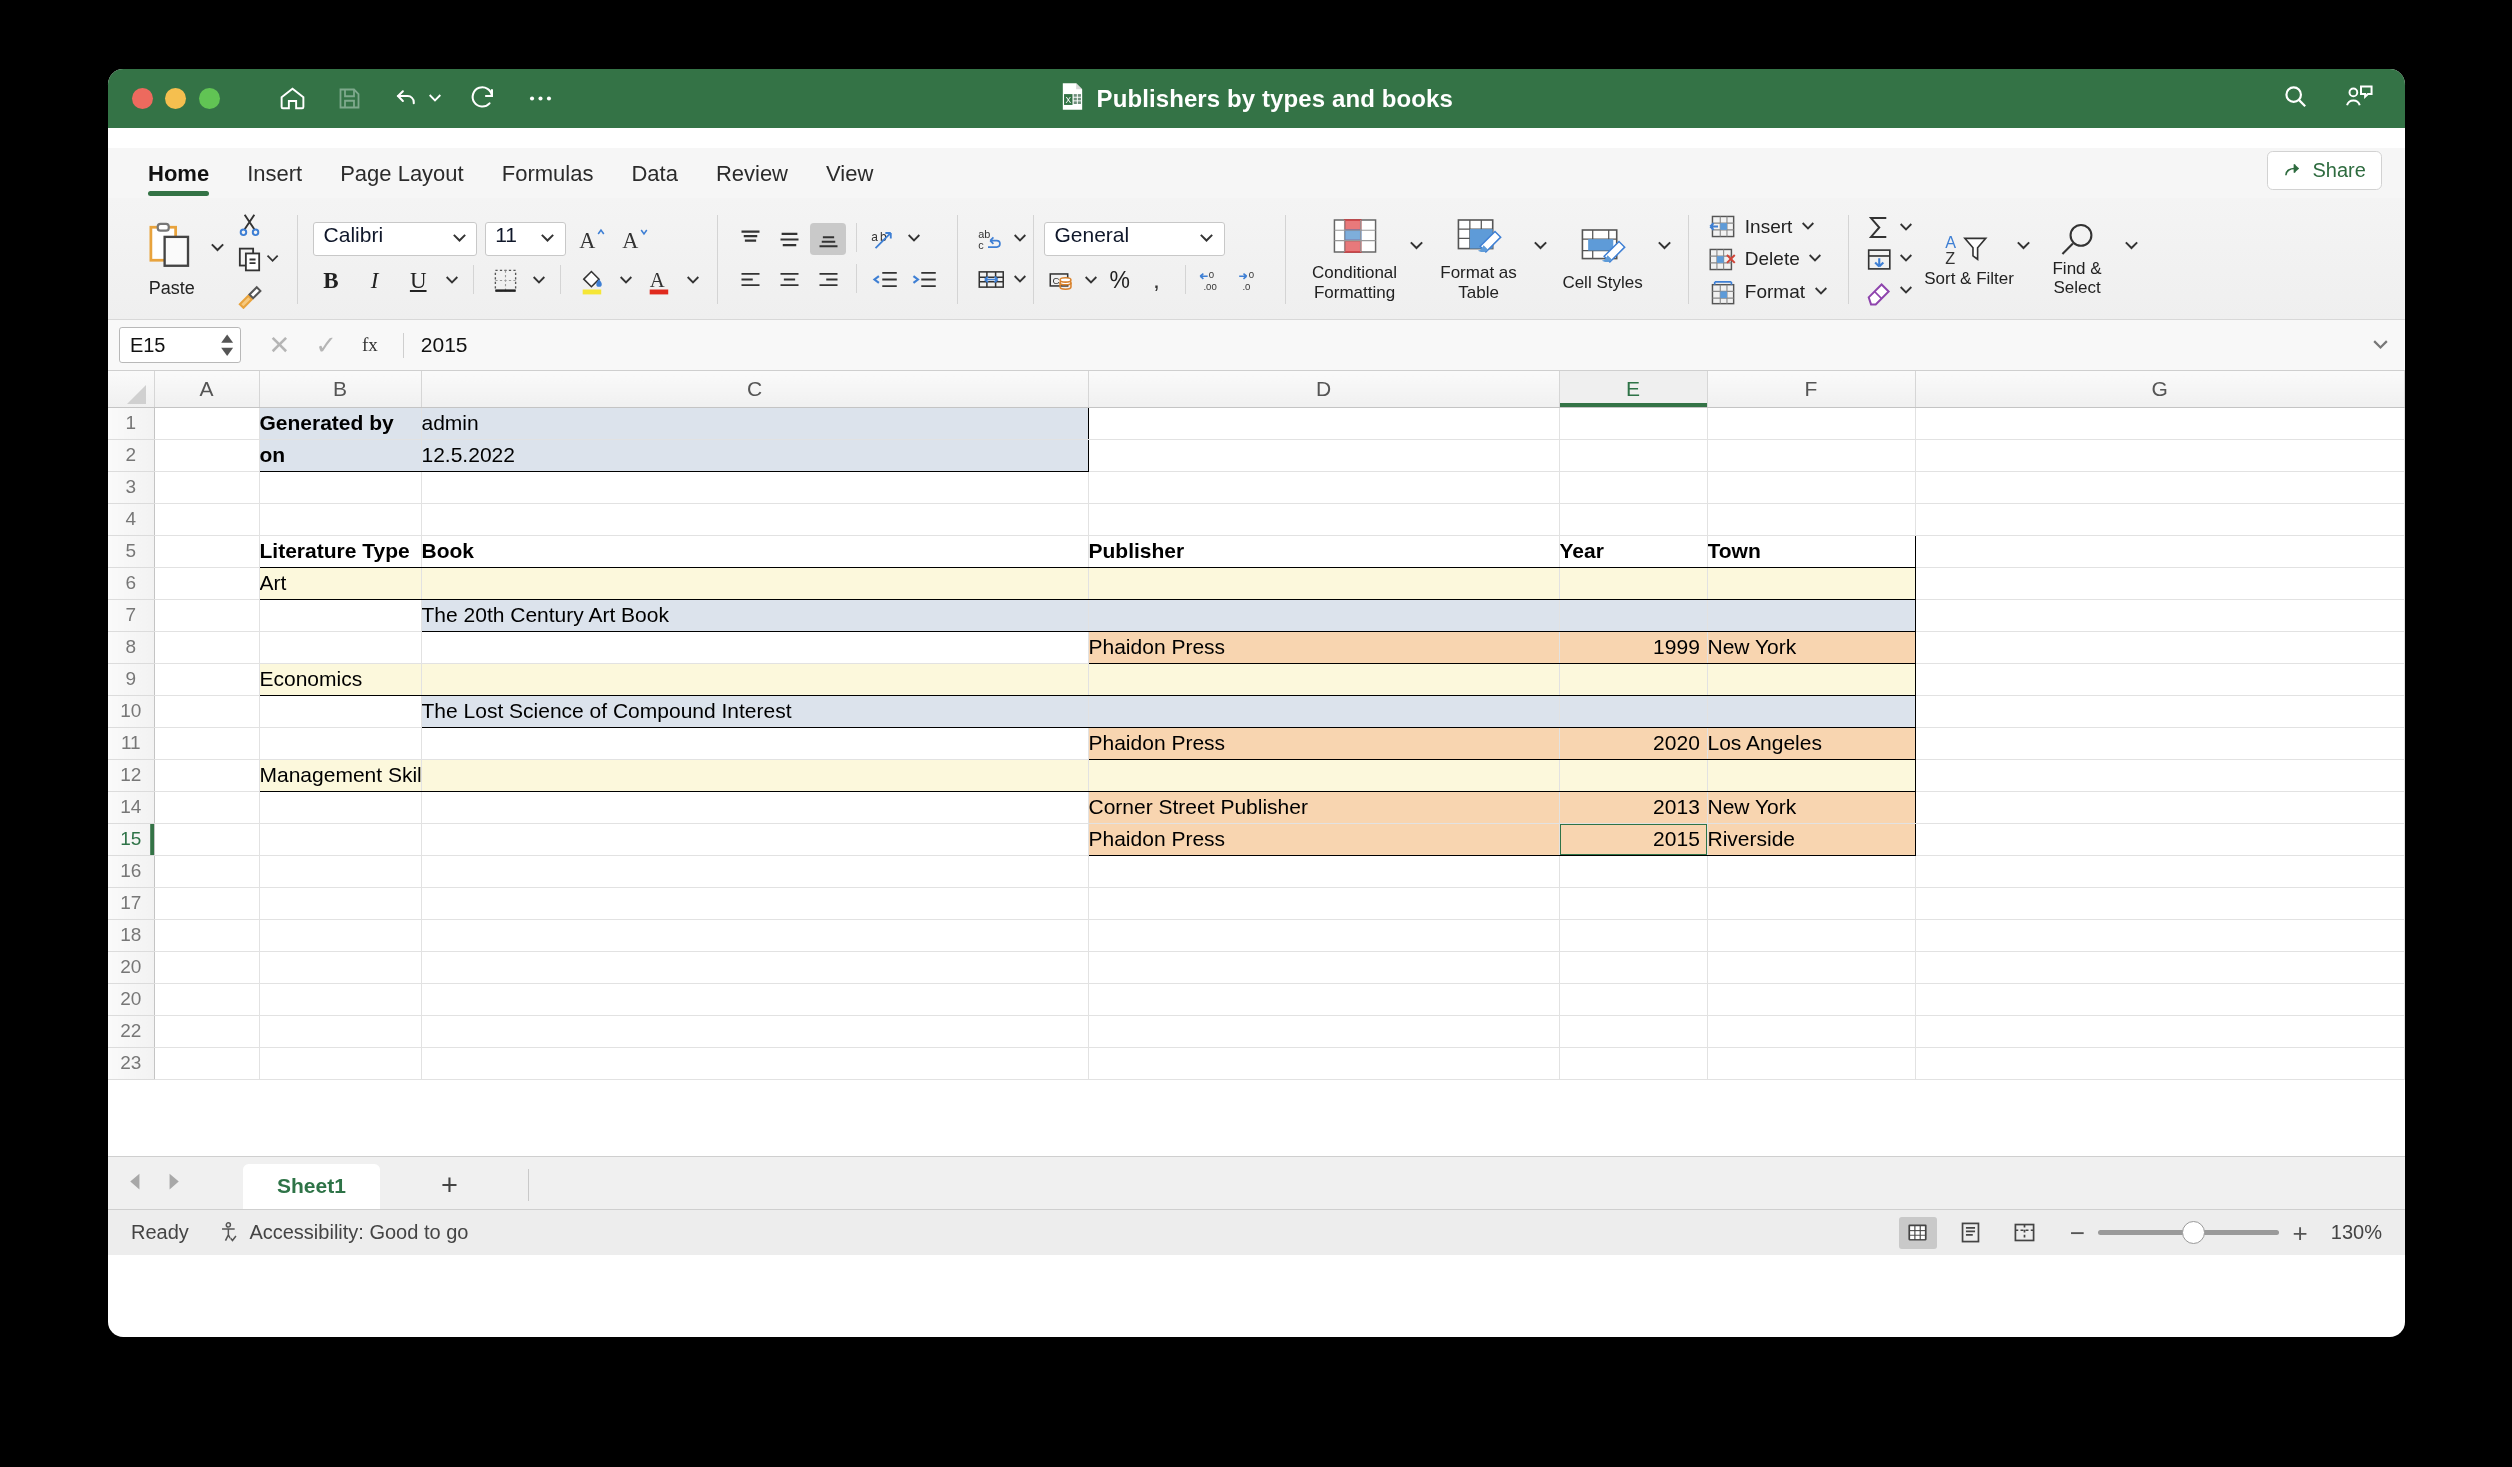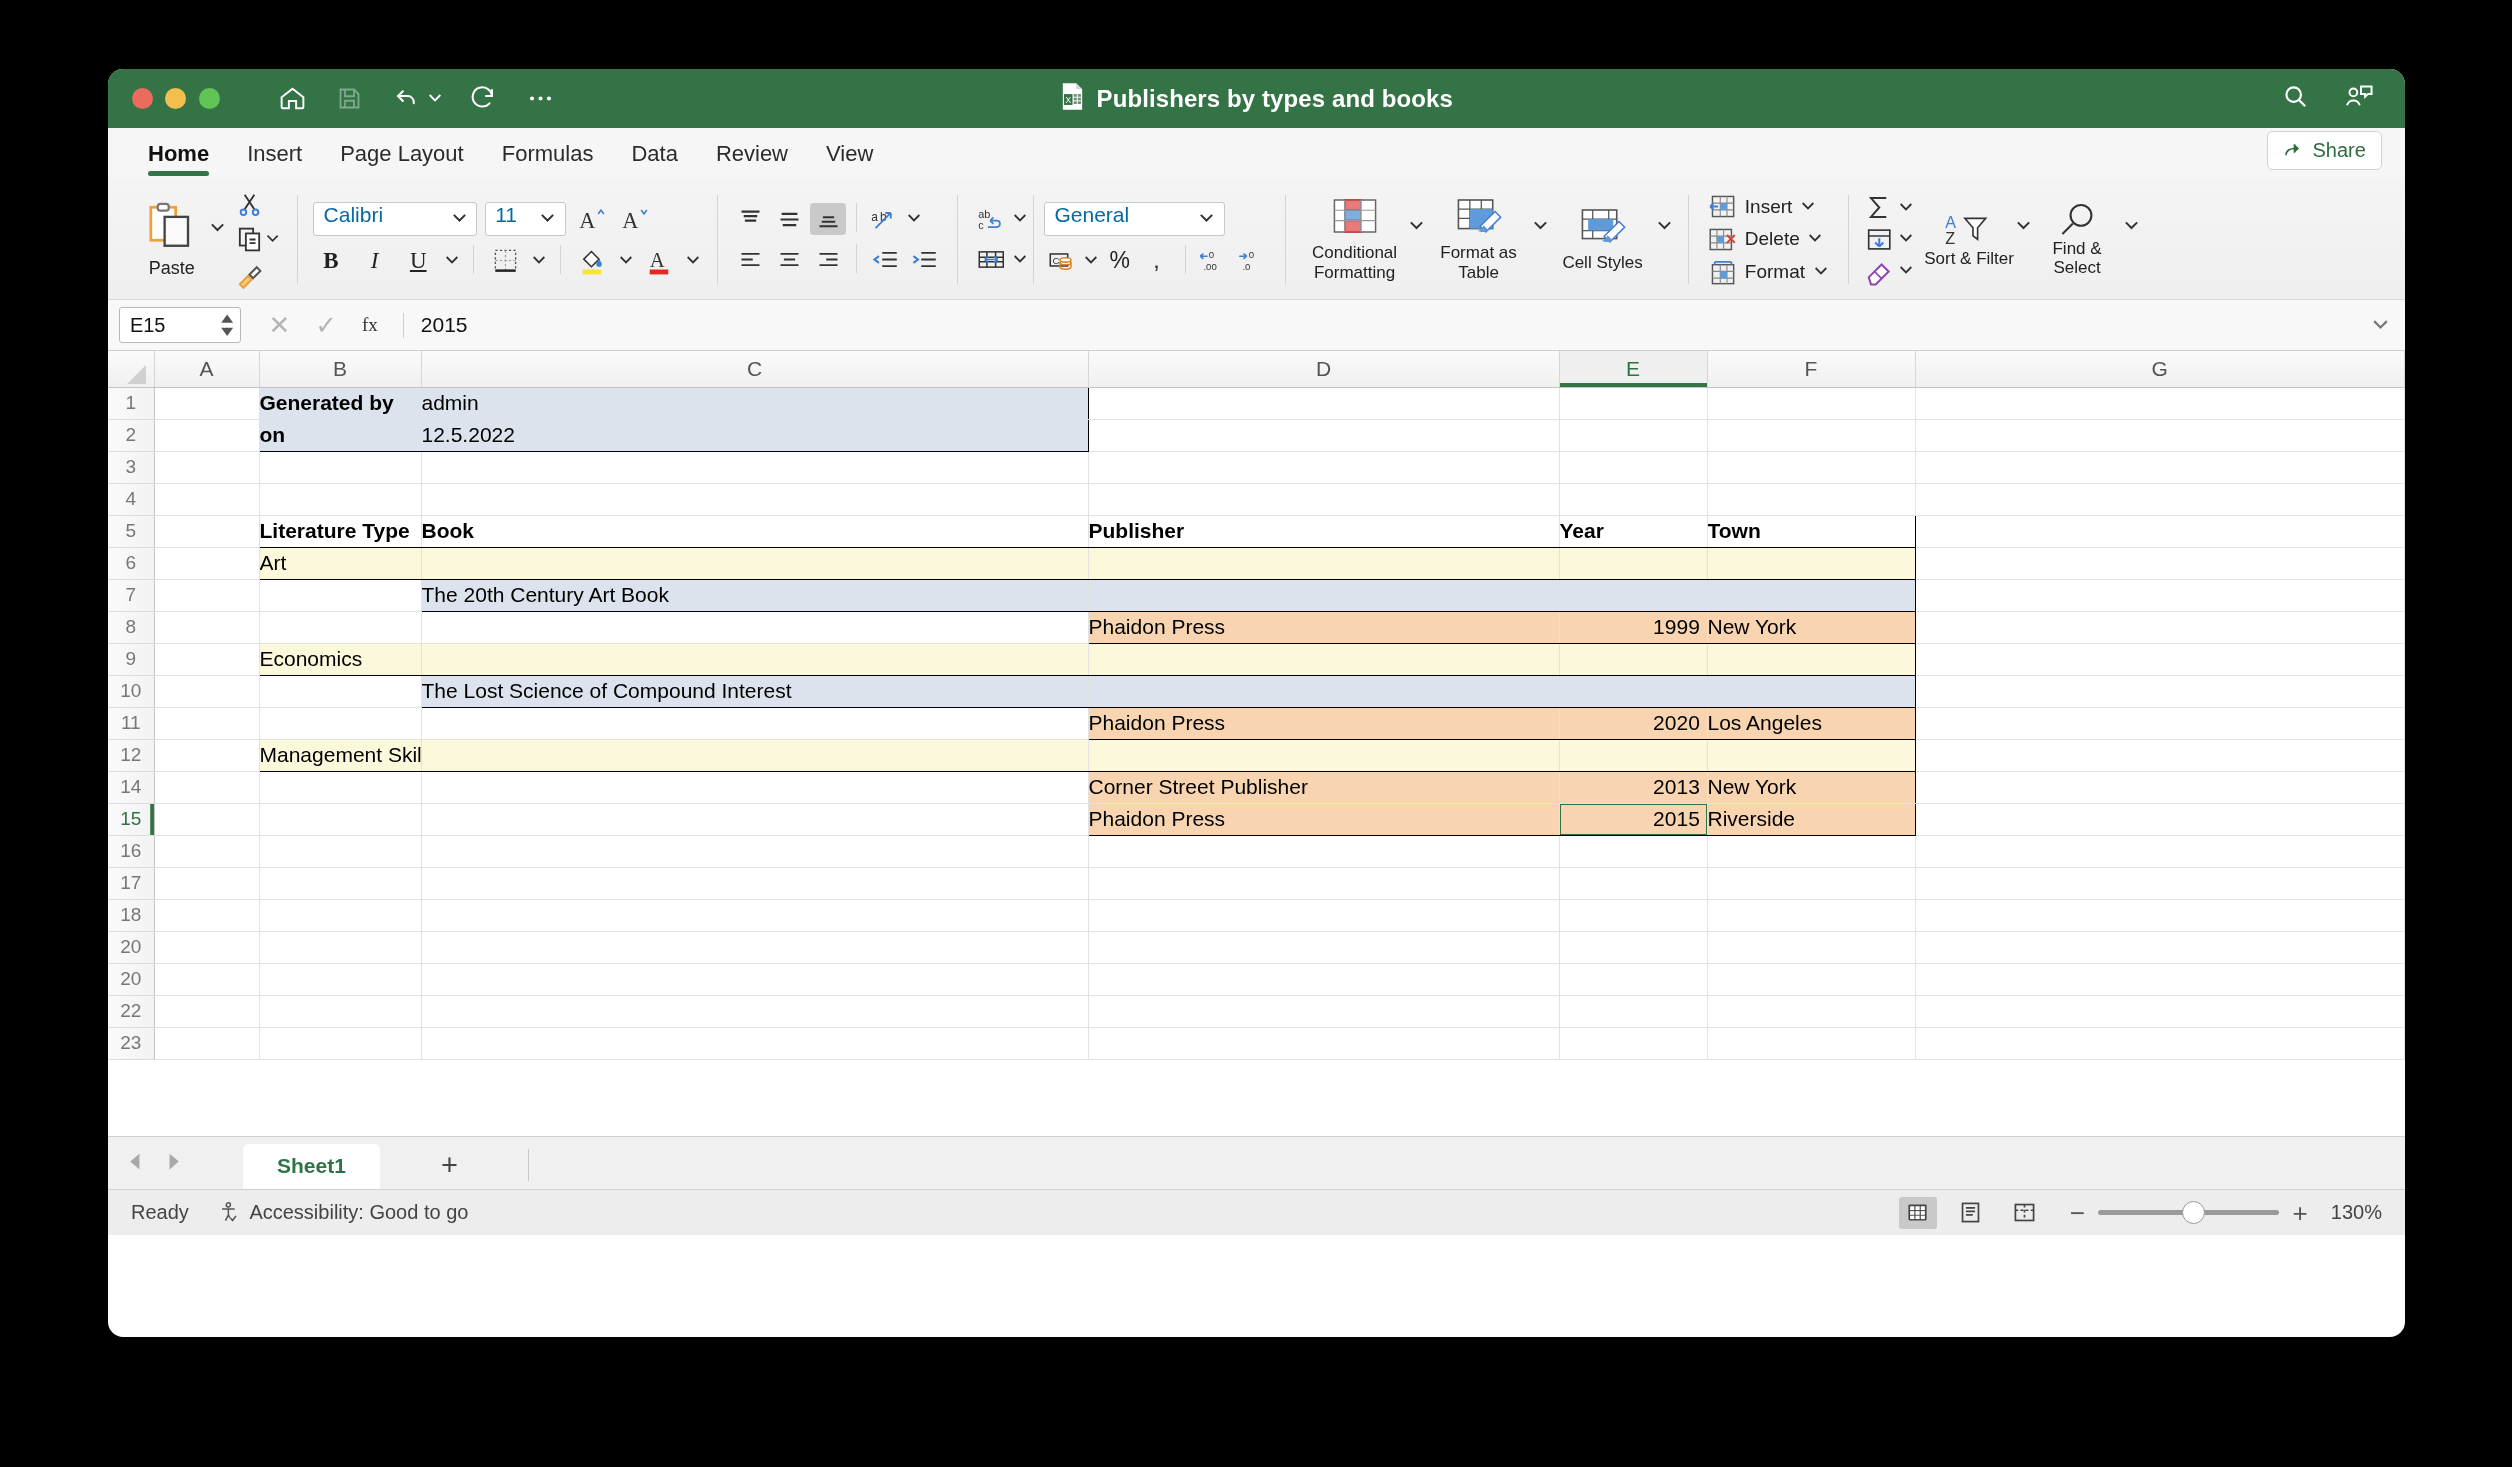--- a/index.html
+++ b/index.html
@@ -45,20 +45,21 @@
   .title-right { position: absolute; right: 30.5px; display: flex; align-items: center; gap: 34px; }
 
   
   .ribbon-tabs {
     position: relative;
     height: 50px;
     background: #F6F6F6;
     display: flex; align-items: flex-end;
     padding-left: 21px;
     border-bottom: none;
+    margin-top: 20px;
   }
   .rtab {
     font-size: 22px; color: #2b2b2b;
     padding: 0 19px 11.4px 19px;
     cursor: pointer; position: relative;
   }
   .rtab.active { font-weight: bold; color: #111; }
   .rtab.active::after {
     content: ""; position: absolute;
     left: 19px; right: 19px; bottom: 1.9px; height: 4.8px;
@@ -87,21 +88,21 @@
   .paste-btn .lbl { font-size: 18px; color: #222; margin-top: 1.9px; }
   .mini-col { display: flex; flex-direction: column; gap: 3.8px; margin-left: 1.9px; }
   .mini-btn { display:flex; align-items:center; gap:1.9px; cursor:pointer; padding: 1px; }
 
   .caret { display:inline-block; }
   .fontrow { display: flex; align-items: center; gap: 7.6px; }
   .fontcol { display: flex; flex-direction: column; gap: 8.6px; }
   select.combo, .combo {
     height: 34px; border: 1px solid #c8c8c8; border-radius: 3px;
     background: #fff; font-size: 21px; padding: 0 9.5px;
-    font-family: "Liberation Sans", sans-serif; color: #0369a1;
+    font-family: "Liberation Sans", sans-serif; color: #0f172a;
     appearance: none; -webkit-appearance: none;
   }
   .combo-wrap { position: relative; display: inline-block; }
   .combo-wrap .cv { position: absolute; right: 9.5px; top: 50%; transform: translateY(-50%); pointer-events: none; }
   .fname { width: 164px; }
   .fsize { width: 81px; }
   .numfmt { width: 181px; }
   .ibtn { width: 36px; height: 32px; display:flex; align-items:center; justify-content:center; cursor:pointer; border-radius:3.8px; font-size:23px; color:#222;}
   .ibtn.active { background: #C9C9C9; }
   .ibtn.b { font-weight: bold; font-family: "Liberation Serif", serif; }

